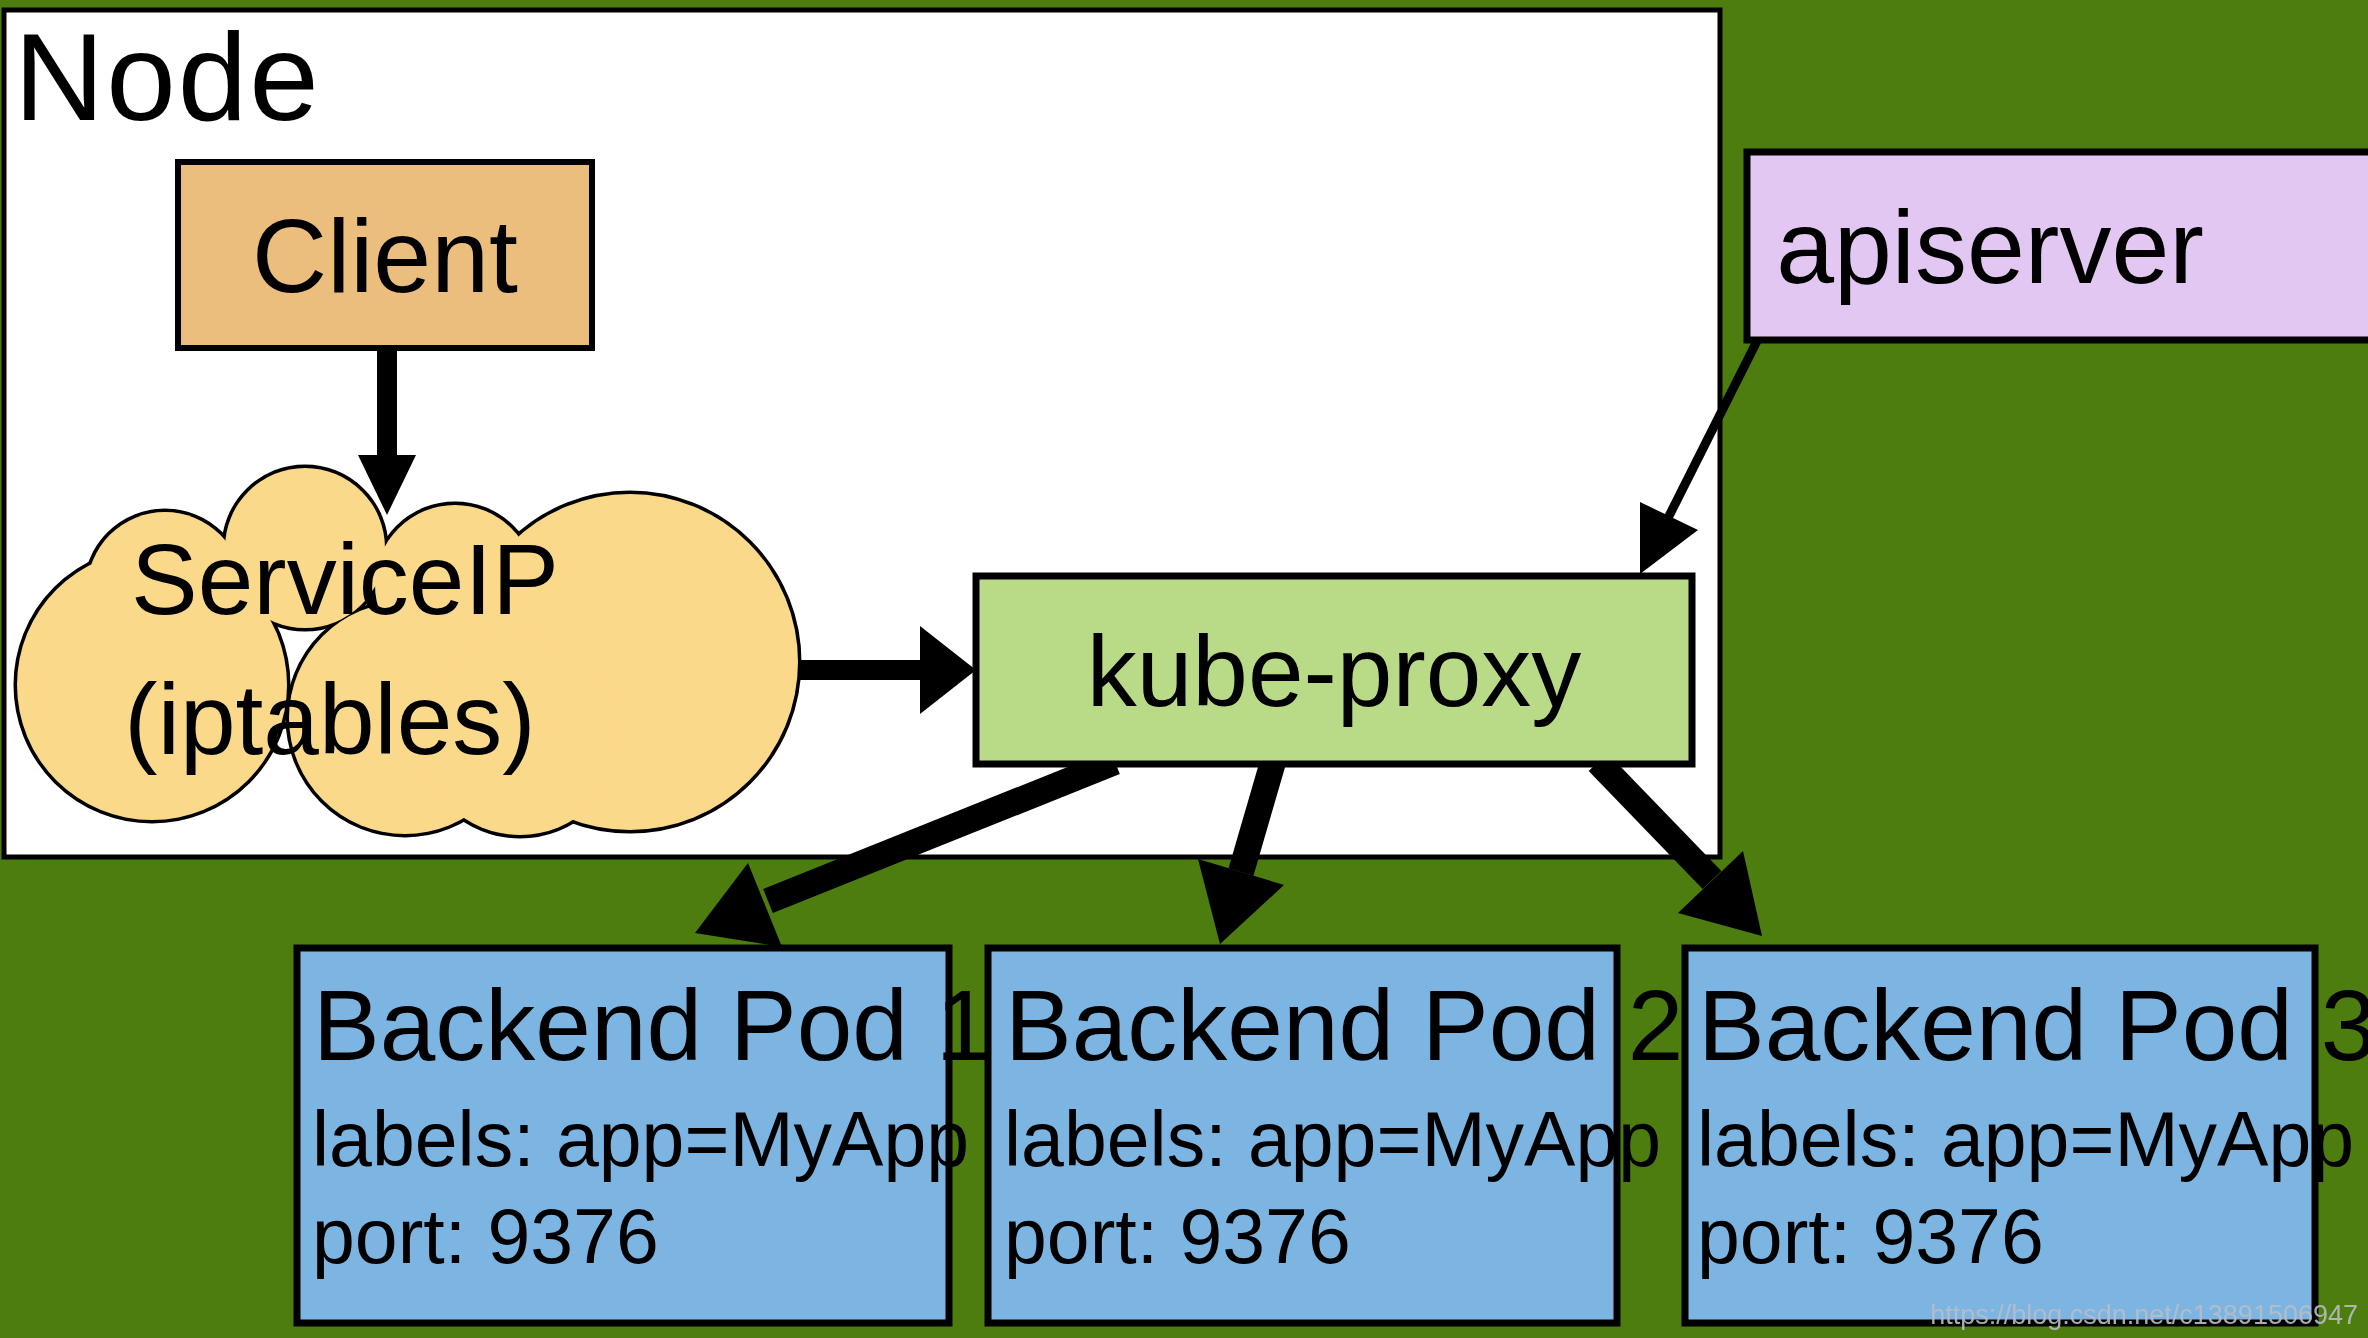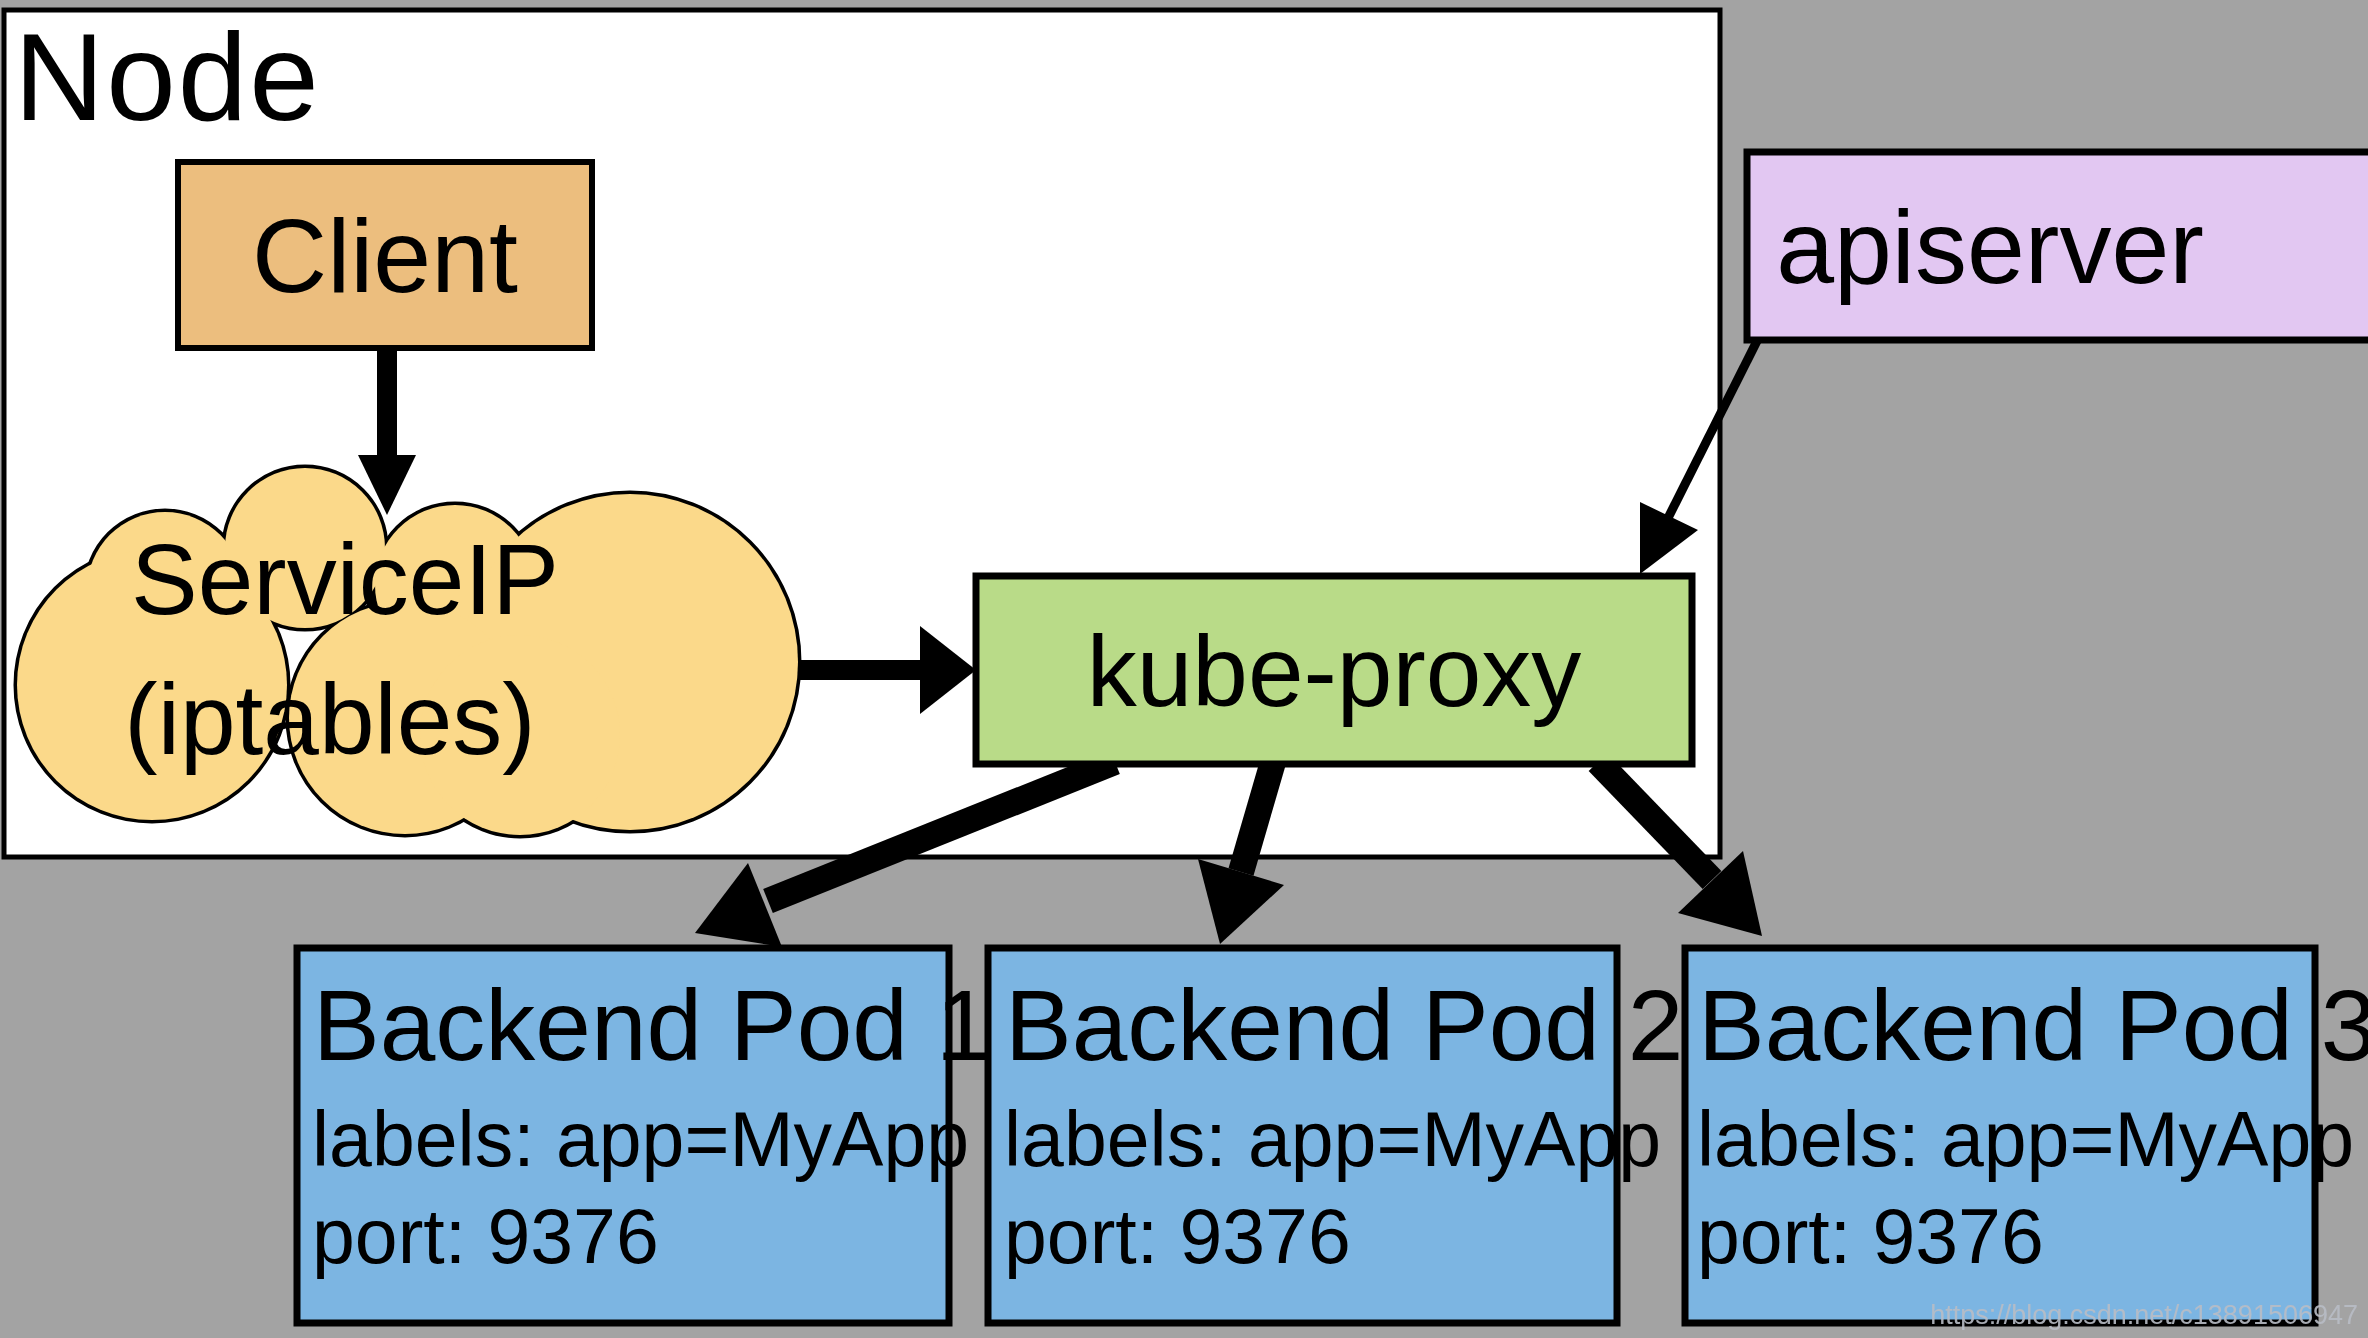--- a/index.html
+++ b/index.html
@@ -4,21 +4,21 @@
 <style>
   html, body {
     margin: 0;
     padding: 0;
     background: #ffffff;
   }
   #stage {
     position: relative;
     width: 2368px;
     height: 1338px;
-    background: #a3a3a3;
+    background: #4d7c0f;
     overflow: hidden;
   }
   #stage svg {
     display: block;
     width: 2368px;
     height: 1338px;
     font-family: "Liberation Sans", sans-serif;
   }
   .box-label {
     fill: #000000;

